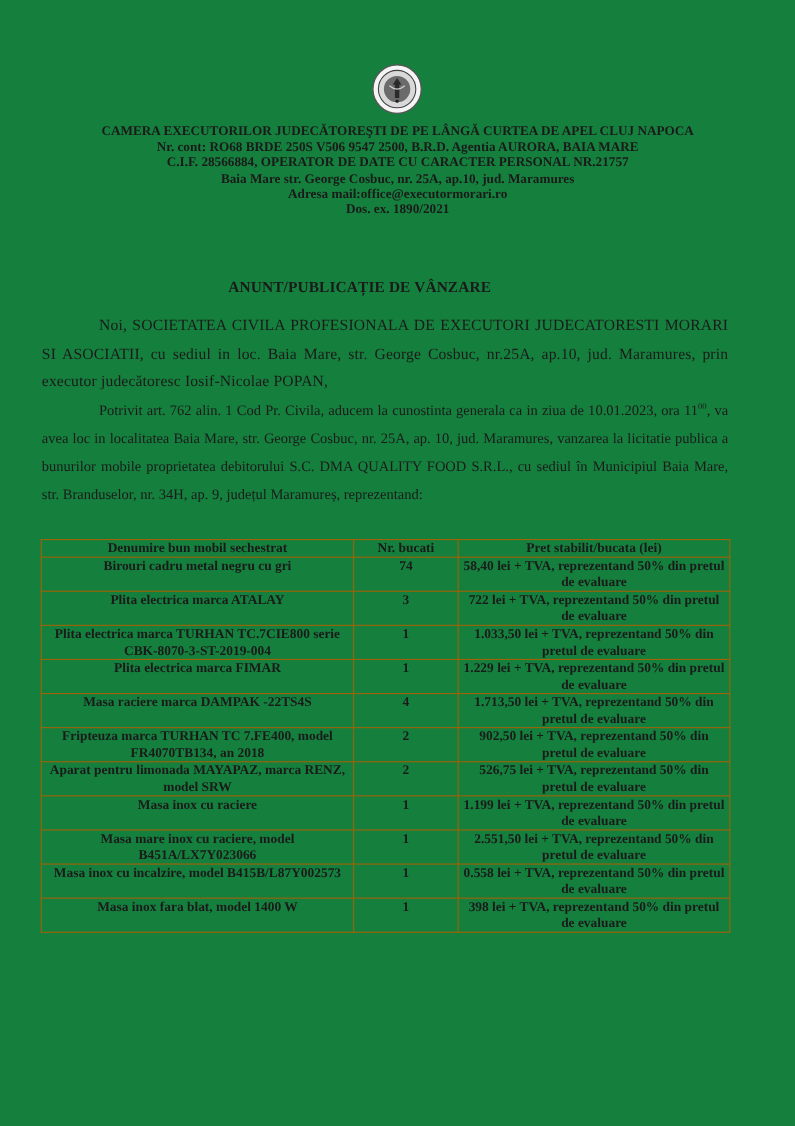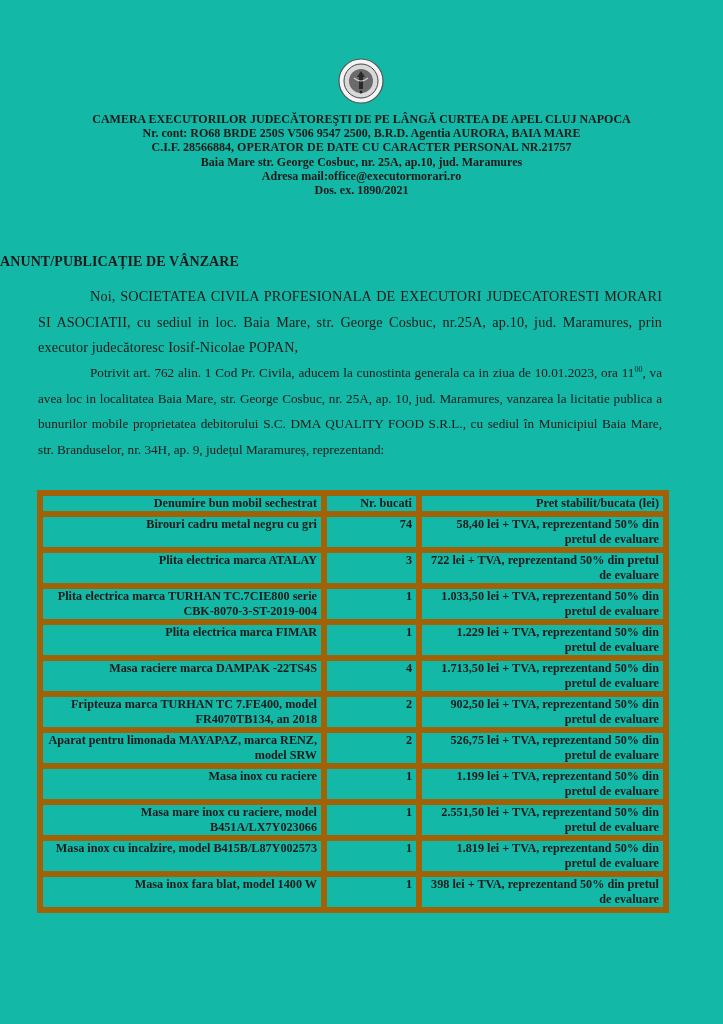--- a/index.html
+++ b/index.html
@@ -1,34 +1,34 @@
 <!DOCTYPE html>
 <html><head>
 <meta charset="utf-8">
 <style>
   html, body { margin: 0; padding: 0; background: #ffffff; }
   body { width: 723px; height: 1024px; position: relative; overflow: hidden;
          font-family: "Liberation Serif", "DejaVu Serif", serif; color: #1a1a1a; }
-  .page { position: absolute; left: 0; top: 0; width: 723px; height: 1024px; background: #14b8a6; }
+  .page { position: absolute; left: 0; top: 0; width: 723px; height: 1024px; background: #15803d; }
   .seal { position: absolute; left: 338px; top: 58px; width: 46px; height: 46px; }
   .header { position: absolute; left: 40px; width: 643px; top: 112px; text-align: center;
             font-weight: bold; font-size: 12px; line-height: 14.2px; }
   .header .ln { white-space: nowrap; }
-  .title { position: absolute; left: 0; width: 654px; top: 254px; text-align: left;
+  .title { position: absolute; left: 0; width: 654px; top: 254px; text-align: center;
            font-weight: bold; font-size: 14px; letter-spacing: 0.1px; }
   .para { position: absolute; left: 38px; width: 624px; font-size: 13.2px; line-height: 25.5px;
           text-align: justify; }
   .para b { font-weight: normal; }
   .p1 { top: 284px; font-size: 14.2px; letter-spacing: 0.15px; }
   .p2 { top: 360px; }
   .indent { display: inline-block; width: 52px; }
   sup { font-size: 8px; line-height: 0; }
   table.items { position: absolute; left: 37px; top: 490px; width: 626px; border-collapse: collapse;
                 font-weight: bold; font-size: 12.2px; line-height: 15px; table-layout: fixed; }
-  table.items td, table.items th { border: 6px solid #a16207; vertical-align: top; text-align: right;
+  table.items td, table.items th { border: 1px solid #a16207; vertical-align: top; text-align: center;
                 padding: 0 4px; }
   table.items th { height: 14px; font-weight: bold; }
   table.items tr.body-row td { height: 30px; }
   table.items tr.tall td { height: 46px; }
   col.c1 { width: 284px; } col.c2 { width: 95px; } col.c3 { width: 247px; }
 </style>
 </head>
 <body>
 
 <div class="page">
@@ -112,21 +112,21 @@
         <td>1.199 lei + TVA, reprezentand 50% din pretul de evaluare</td>
       </tr>
       <tr class="body-row">
         <td>Masa mare inox cu raciere, model B451A/LX7Y023066</td>
         <td>1</td>
         <td>2.551,50 lei + TVA, reprezentand 50% din pretul de evaluare</td>
       </tr>
       <tr class="body-row">
         <td>Masa inox cu incalzire, model B415B/L87Y002573</td>
         <td>1</td>
-        <td>1.819 lei + TVA, reprezentand 50% din pretul de evaluare</td>
+        <td>0.558 lei + TVA, reprezentand 50% din pretul de evaluare</td>
       </tr>
       <tr class="body-row">
         <td>Masa inox fara blat, model 1400 W</td>
         <td>1</td>
         <td>398 lei + TVA, reprezentand 50% din pretul de evaluare</td>
       </tr>
     </tbody>
   </table>
 </div>
 

